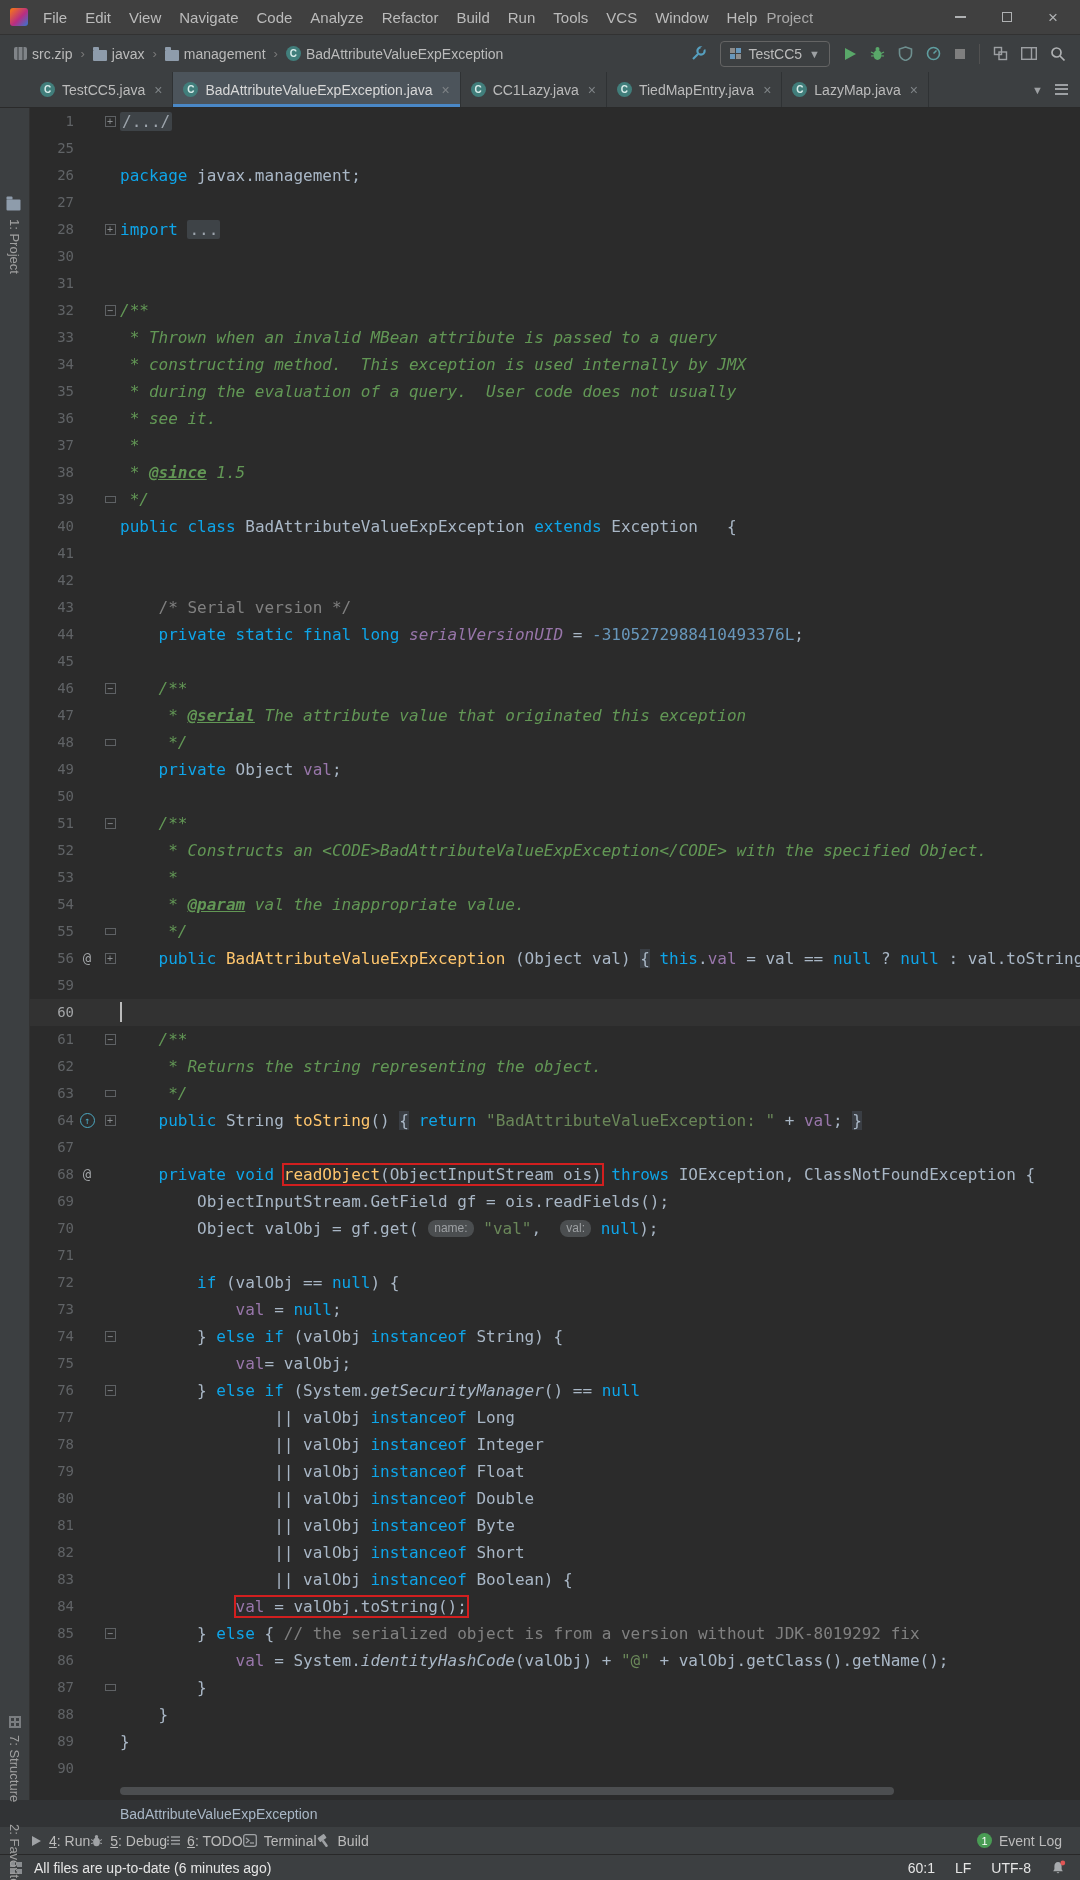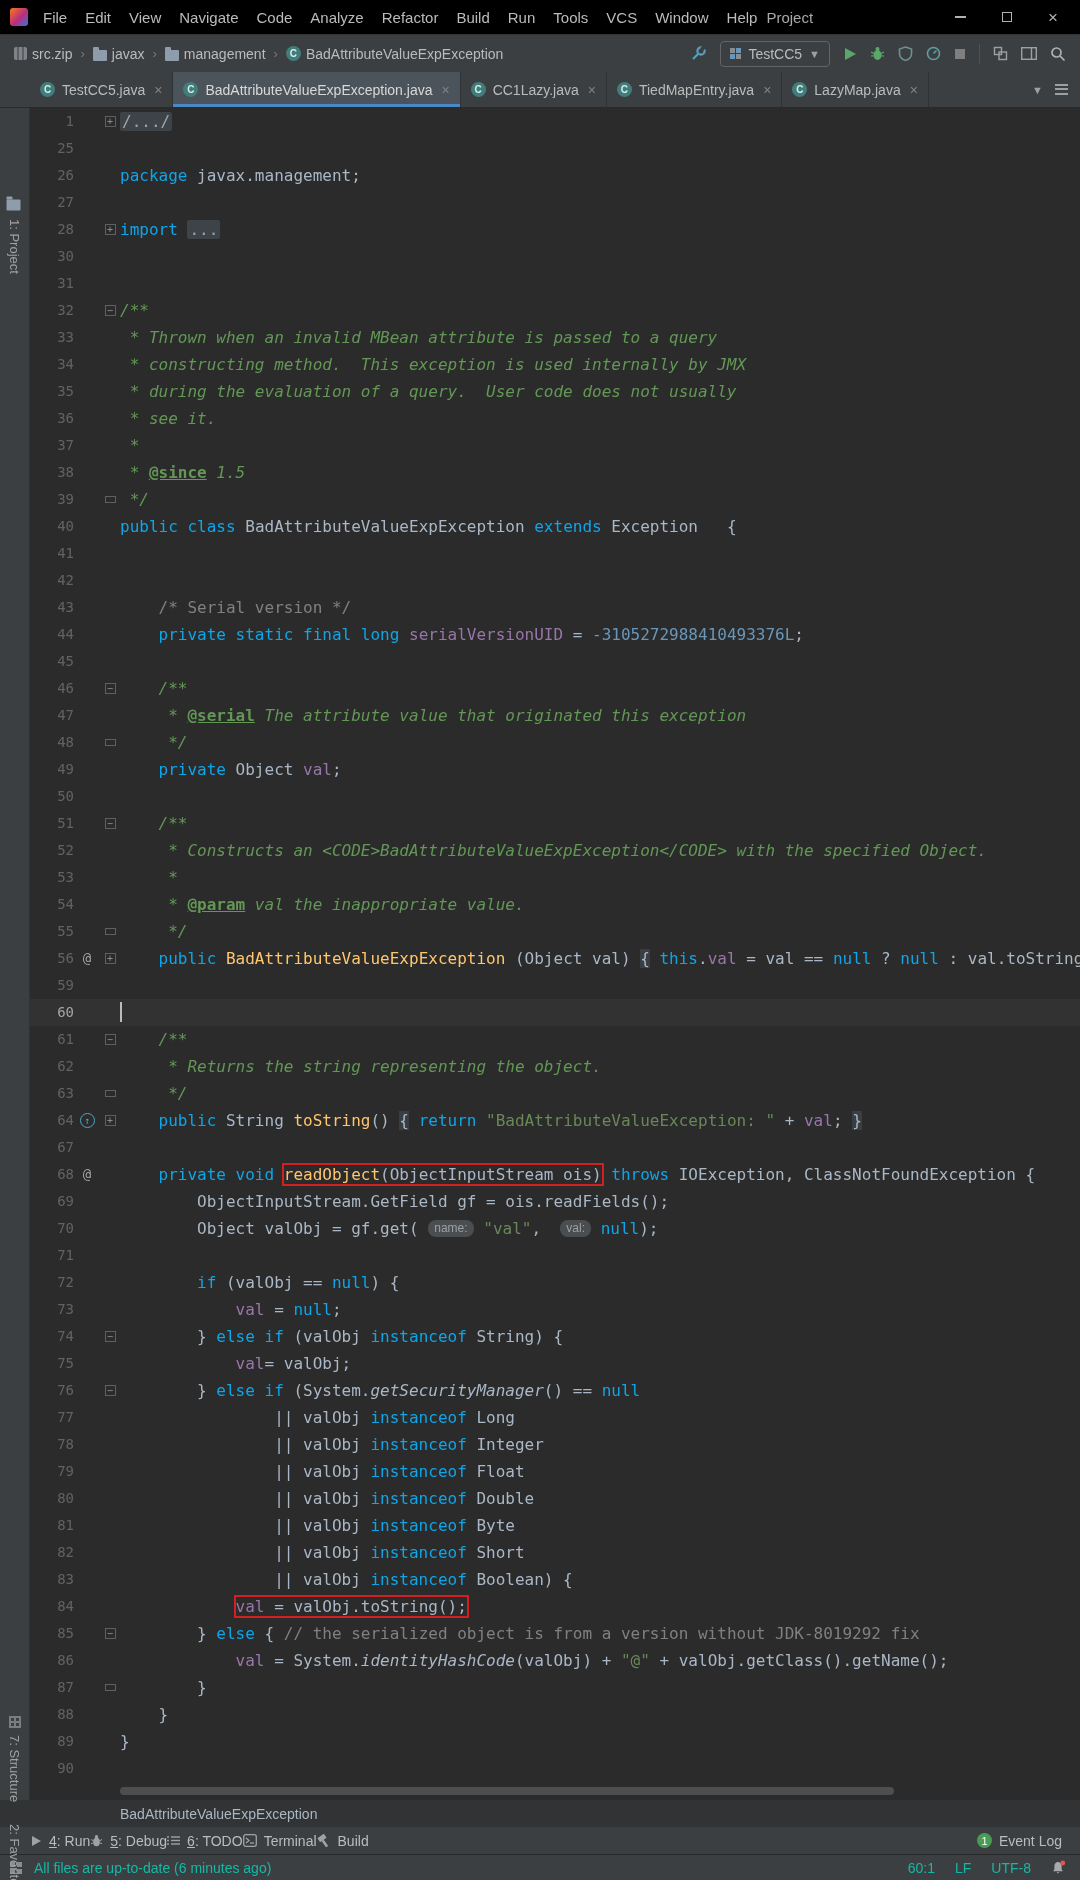--- a/index.html
+++ b/index.html
@@ -1,20 +1,20 @@
 <!DOCTYPE html>
 <html><head>
 <meta charset="utf-8">
 <style>
   *{margin:0;padding:0;box-sizing:border-box}
   html,body{width:1080px;height:1880px;overflow:hidden;background:#2B2B2B;font-family:"Liberation Sans",sans-serif;}
   .app{width:1080px;height:1880px;display:flex;flex-direction:column;background:#2B2B2B}
 
   
-  .menubar{height:34px;flex:0 0 auto;background:#000000;display:flex;align-items:center;color:#BBBBBB;font-size:15px;padding:0 8px}
+  .menubar{height:34px;flex:0 0 auto;background:#404040;display:flex;align-items:center;color:#BBBBBB;font-size:15px;padding:0 8px}
   .logo{width:18px;height:18px;border-radius:3px;background:linear-gradient(135deg,#F97A12,#B92D82 55%,#3177D2);margin:0 6px 0 2px;flex:0 0 auto}
   .menu-items{display:flex;align-items:center}
   .menu-item{padding:0 9px;cursor:default}
   .win-title{color:#A9A9A9}
   .win-controls{margin-left:auto;display:flex;align-items:center;gap:36px;padding-right:14px;color:#AFB1B3}
   .wc-min{display:inline-block;width:11px;height:2px;background:#AFB1B3}
   .wc-max{display:inline-block;width:10px;height:10px;border:1.5px solid #AFB1B3}
   .wc-close{font-size:17px;line-height:17px}
 
   
@@ -68,43 +68,43 @@
   .fsq{width:11px;height:11px;border:1px solid #5E6164;background:#2B2B2B;color:#8A8D90;font-size:10px;line-height:9px;text-align:center}
   .fend{height:7px}
   .code{flex:1;overflow:hidden;white-space:pre;position:relative;color:#A9B7C6}
   .caret{position:absolute;left:0;top:3px;width:2px;height:20px;background:#BBBBBB}
 
   .st-k{color:#0ea5e9}
   .st-p{color:#A9B7C6}
   .st-s2{color:#6A8759}
   .st-nu{color:#6897BB}
   .st-f{color:#9876AA}
-  .st-fi{color:#9876AA;}
+  .st-fi{color:#9876AA;font-style:italic}
   .st-c{color:#808080}
   .st-d{color:#629755;font-style:italic}
-  .st-dt{color:#629755;font-weight:bold;text-decoration:underline}
+  .st-dt{color:#629755;font-style:italic;font-weight:bold;text-decoration:underline}
   .st-m{color:#FFC66D}
   .st-si{color:#A9B7C6;font-style:italic}
   .st-fold{background:#3E4347;color:#9DA5AD;border-radius:2px;padding:0 2px}
   .st-bf{background:#3A3E44}
   .st-hint{display:inline-block;background:#4B4E50;color:#9DA0A3;border-radius:8px;padding:0 6px;font-size:12px;line-height:17px;font-family:"Liberation Sans",sans-serif;vertical-align:middle;transform:translateY(-1px)}
   .red-box{outline:2px solid #D21F1F}
   .hscroll{height:18px;position:relative}
   .hthumb{position:absolute;left:90px;top:5px;width:774px;height:8px;border-radius:4px;background:#4C4E50}
 
   
   .bcrumb{height:27px;flex:0 0 auto;background:#313335;color:#A9B7C6;font-size:14px;display:flex;align-items:center;padding-left:120px}
   .twbar{height:27px;flex:0 0 auto;background:#3C3F41;display:flex;align-items:center;color:#BBBBBB;font-size:14px;padding:0 12px}
   .tw-left{display:flex;align-items:center;padding-left:18px}
   .tw-item{display:flex;align-items:center;gap:7px}
   .mn{text-decoration:underline}
   .tw-right{margin-left:auto;display:flex;align-items:center;gap:7px;padding-right:6px}
   .balloon{width:15px;height:15px;border-radius:50%;background:#499C54;color:#FFFFFF;font-size:11px;display:inline-flex;align-items:center;justify-content:center}
 
-  .statusbar{height:26px;flex:0 0 auto;background:#3C3F41;border-top:1px solid #282828;display:flex;align-items:center;color:#14b8a6;font-size:14px;padding:0 10px}
+  .statusbar{height:26px;flex:0 0 auto;background:#3C3F41;border-top:1px solid #282828;display:flex;align-items:center;color:#e5e5e5;font-size:14px;padding:0 10px}
   .sb-switch{width:12px;height:12px;margin-right:12px;background:
      linear-gradient(#8A8D90,#8A8D90) 0 0/5px 5px no-repeat,
      linear-gradient(#8A8D90,#8A8D90) 7px 0/5px 5px no-repeat,
      linear-gradient(#8A8D90,#8A8D90) 0 7px/5px 5px no-repeat,
      linear-gradient(#8A8D90,#8A8D90) 7px 7px/5px 5px no-repeat}
   .sb-right{margin-left:auto;display:flex;align-items:flex-start;gap:20px;padding-right:4px}
 </style>
 </head>
 <body>
 

